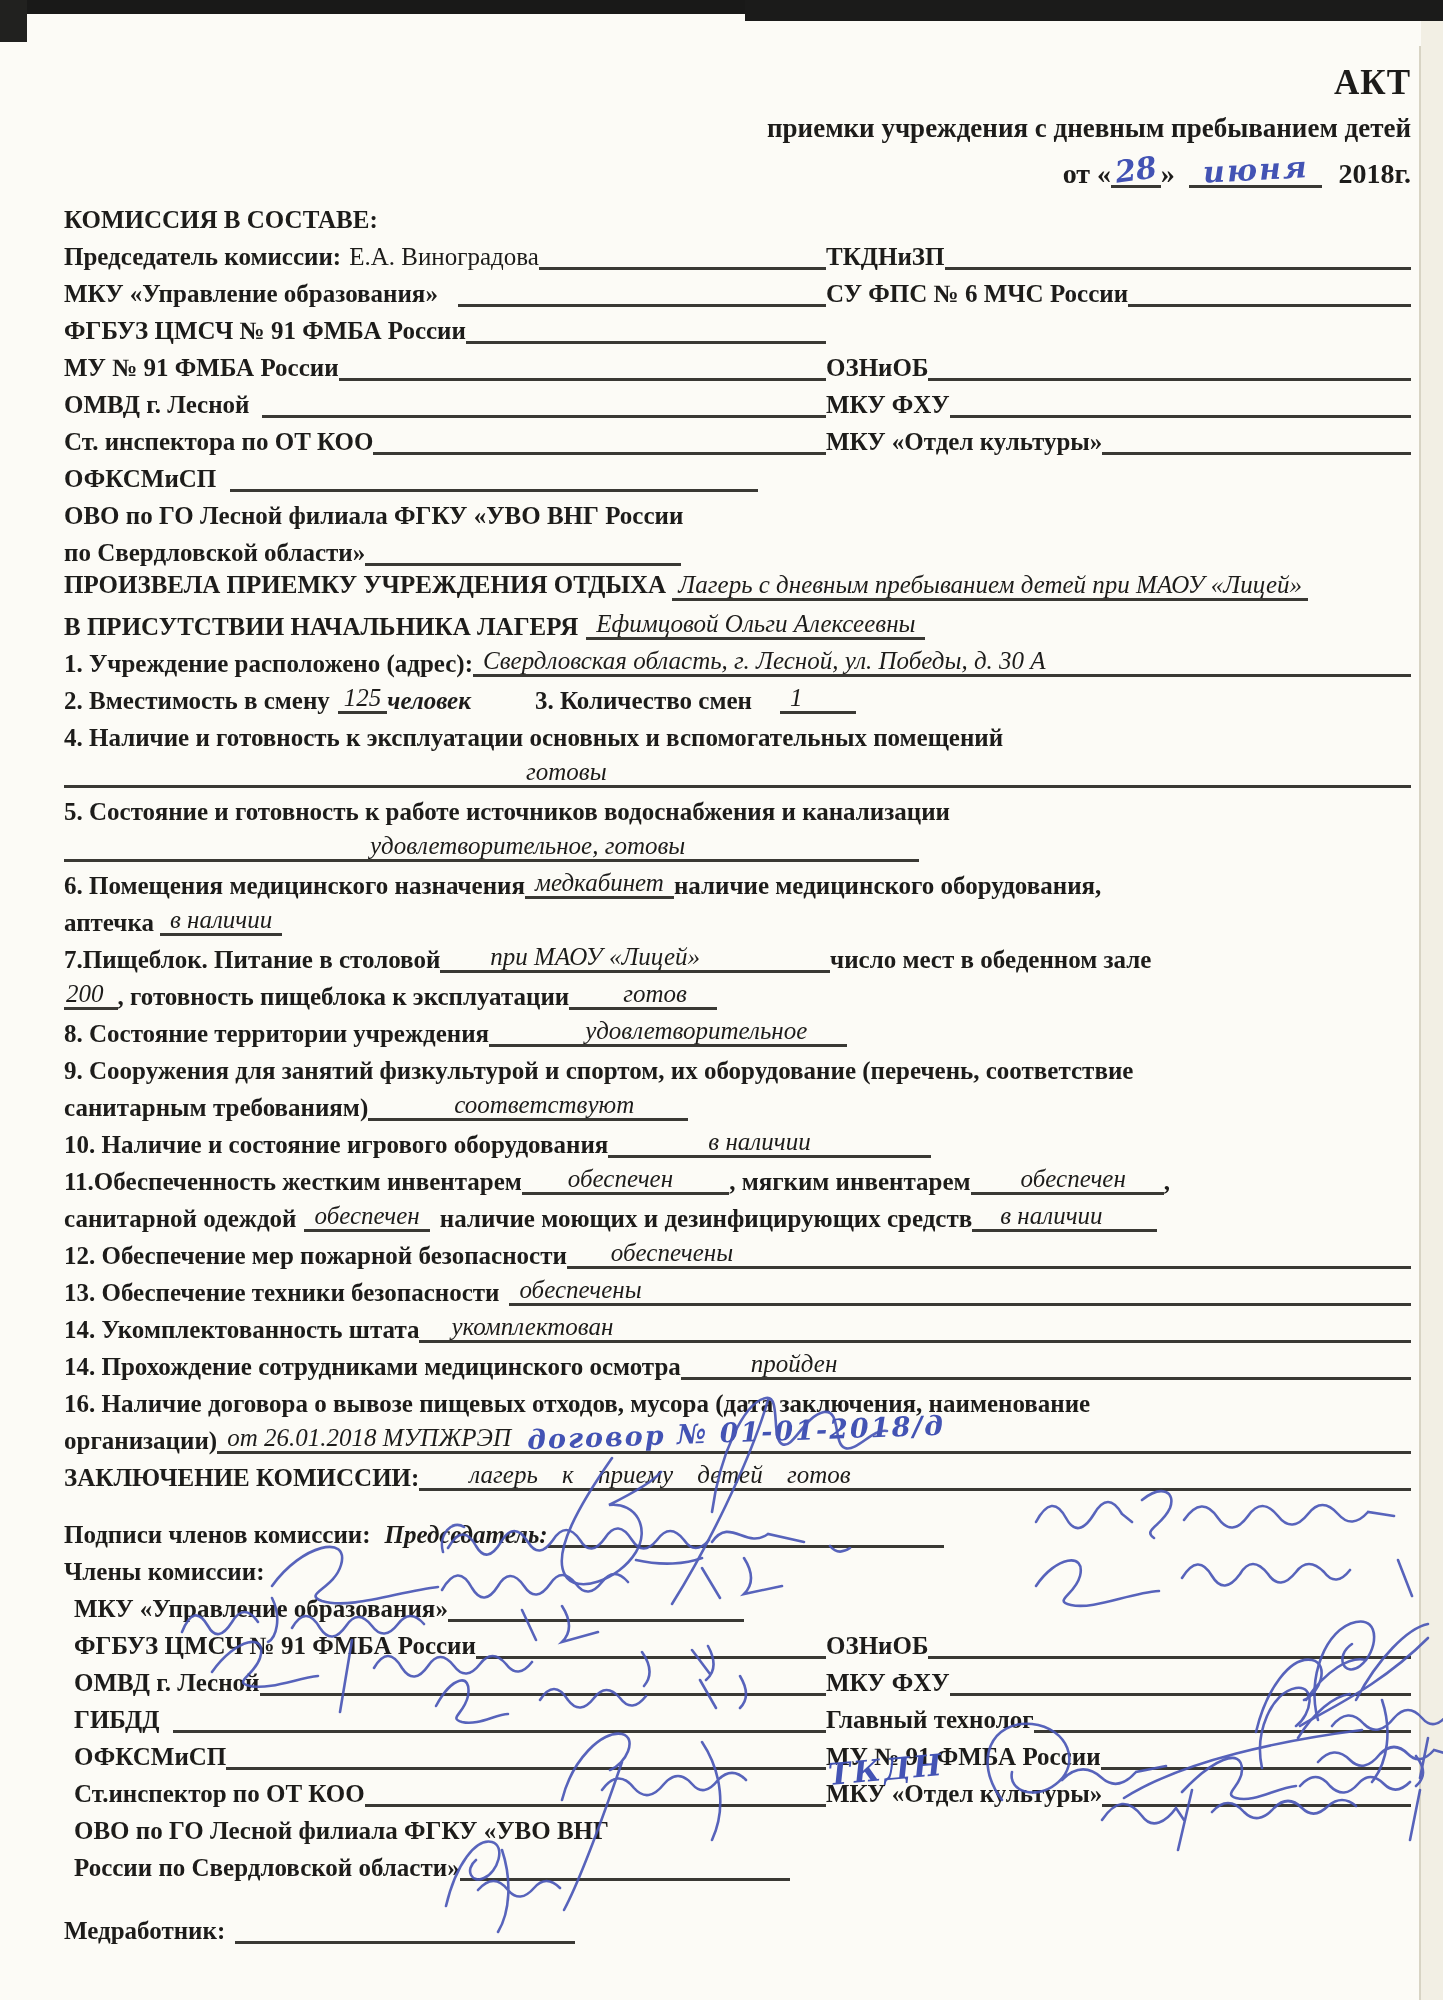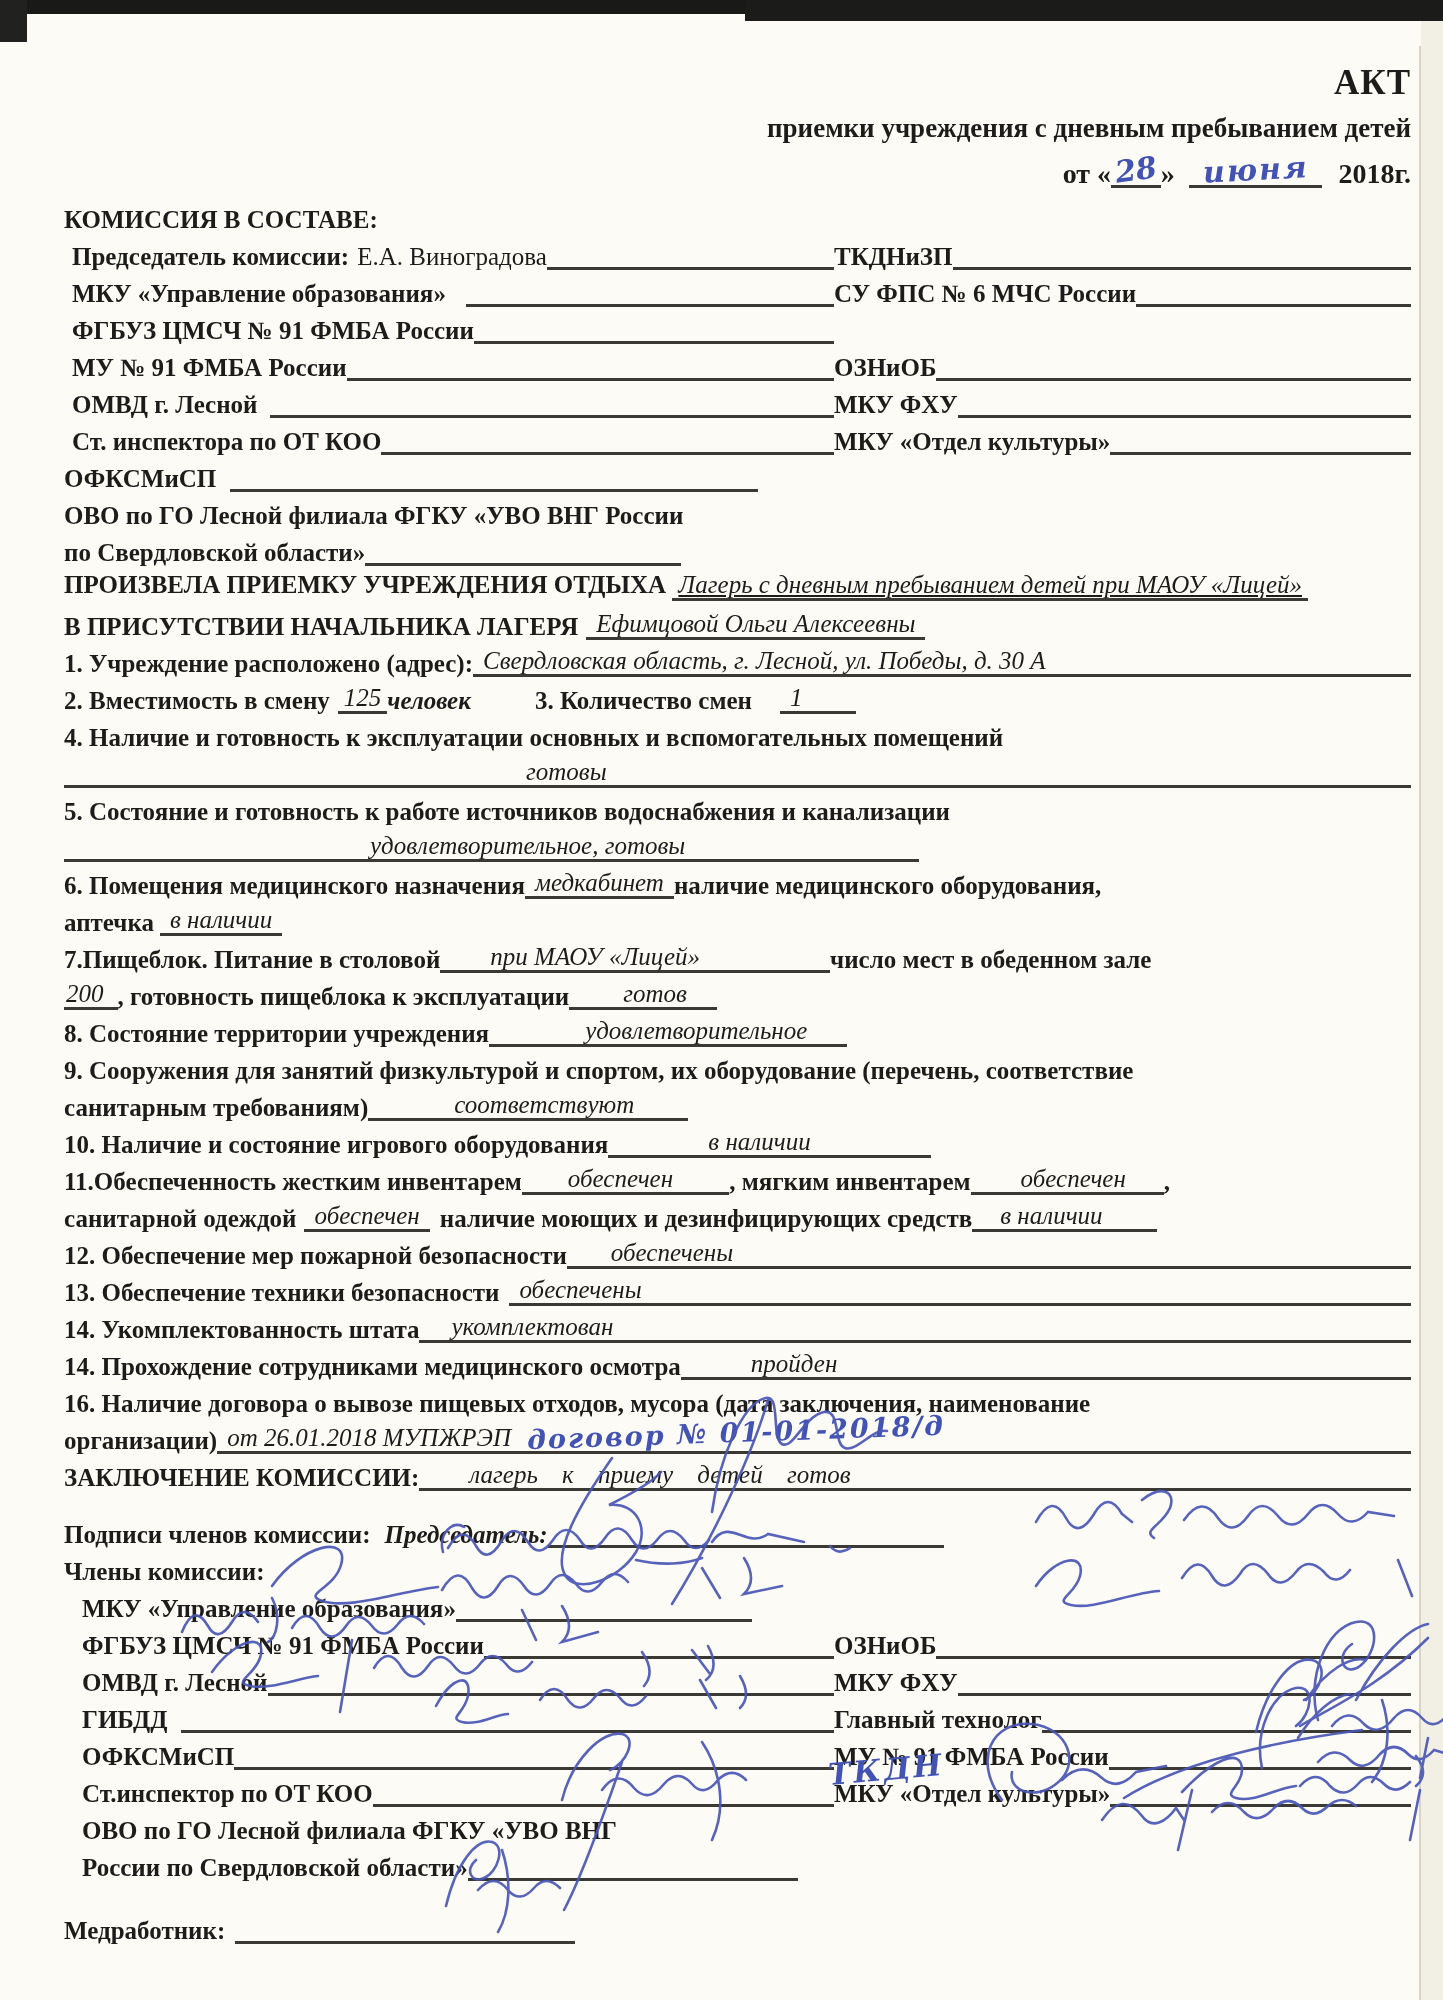--- a/index.html
+++ b/index.html
@@ -20,25 +20,25 @@
   .date-row{height:46px;font-size:28px;}
   .gap8{height:8px;} .gap20{height:20px;} .gap26{height:26px;}
 
   .lbl{font-weight:bold;}
   .v{font-style:italic;font-weight:normal;padding:0 10px;}
   .bi{font-weight:bold;font-style:italic;}
   .ul{border-bottom:3px solid #3a3934;}
   .grow{flex:1 1 auto;min-width:0;}
   .sp{display:inline-block;}
   .cell{display:flex;align-items:flex-end;min-width:0;}
-  .lcol{flex:0 0 762px;margin-left:8px;}
+  .lcol{flex:0 0 762px;}
   .rcol{flex:1 1 auto;}
 
   .wrapblock{font-size:25px;font-weight:bold;line-height:37px;white-space:normal;}
-  .wrapblock .v{padding:0 6px;text-decoration:underline;}
+  .wrapblock .v{padding:0 6px;}
 
   .ink{color:#4353b4;font-weight:bold;font-style:italic;font-family:"DejaVu Serif",serif;}
   .ink-day{display:inline-block;font-size:30px;transform:rotate(-8deg);padding:0 4px;}
   .ink-month{display:inline-block;font-size:30px;transform:rotate(-3deg);letter-spacing:2px;padding:0 14px;}
   .ink-contract{display:inline-block;font-size:27px;transform:rotate(-2deg);letter-spacing:2px;padding:0 6px;position:relative;top:-4px;}
   .ink-tkdn{position:absolute;left:828px;top:1752px;font-size:30px;transform:rotate(-5deg);letter-spacing:3px;}
   .spread{word-spacing:18px;}
   .sigs{position:absolute;left:0;top:0;pointer-events:none;}
 </style>
 </head>

